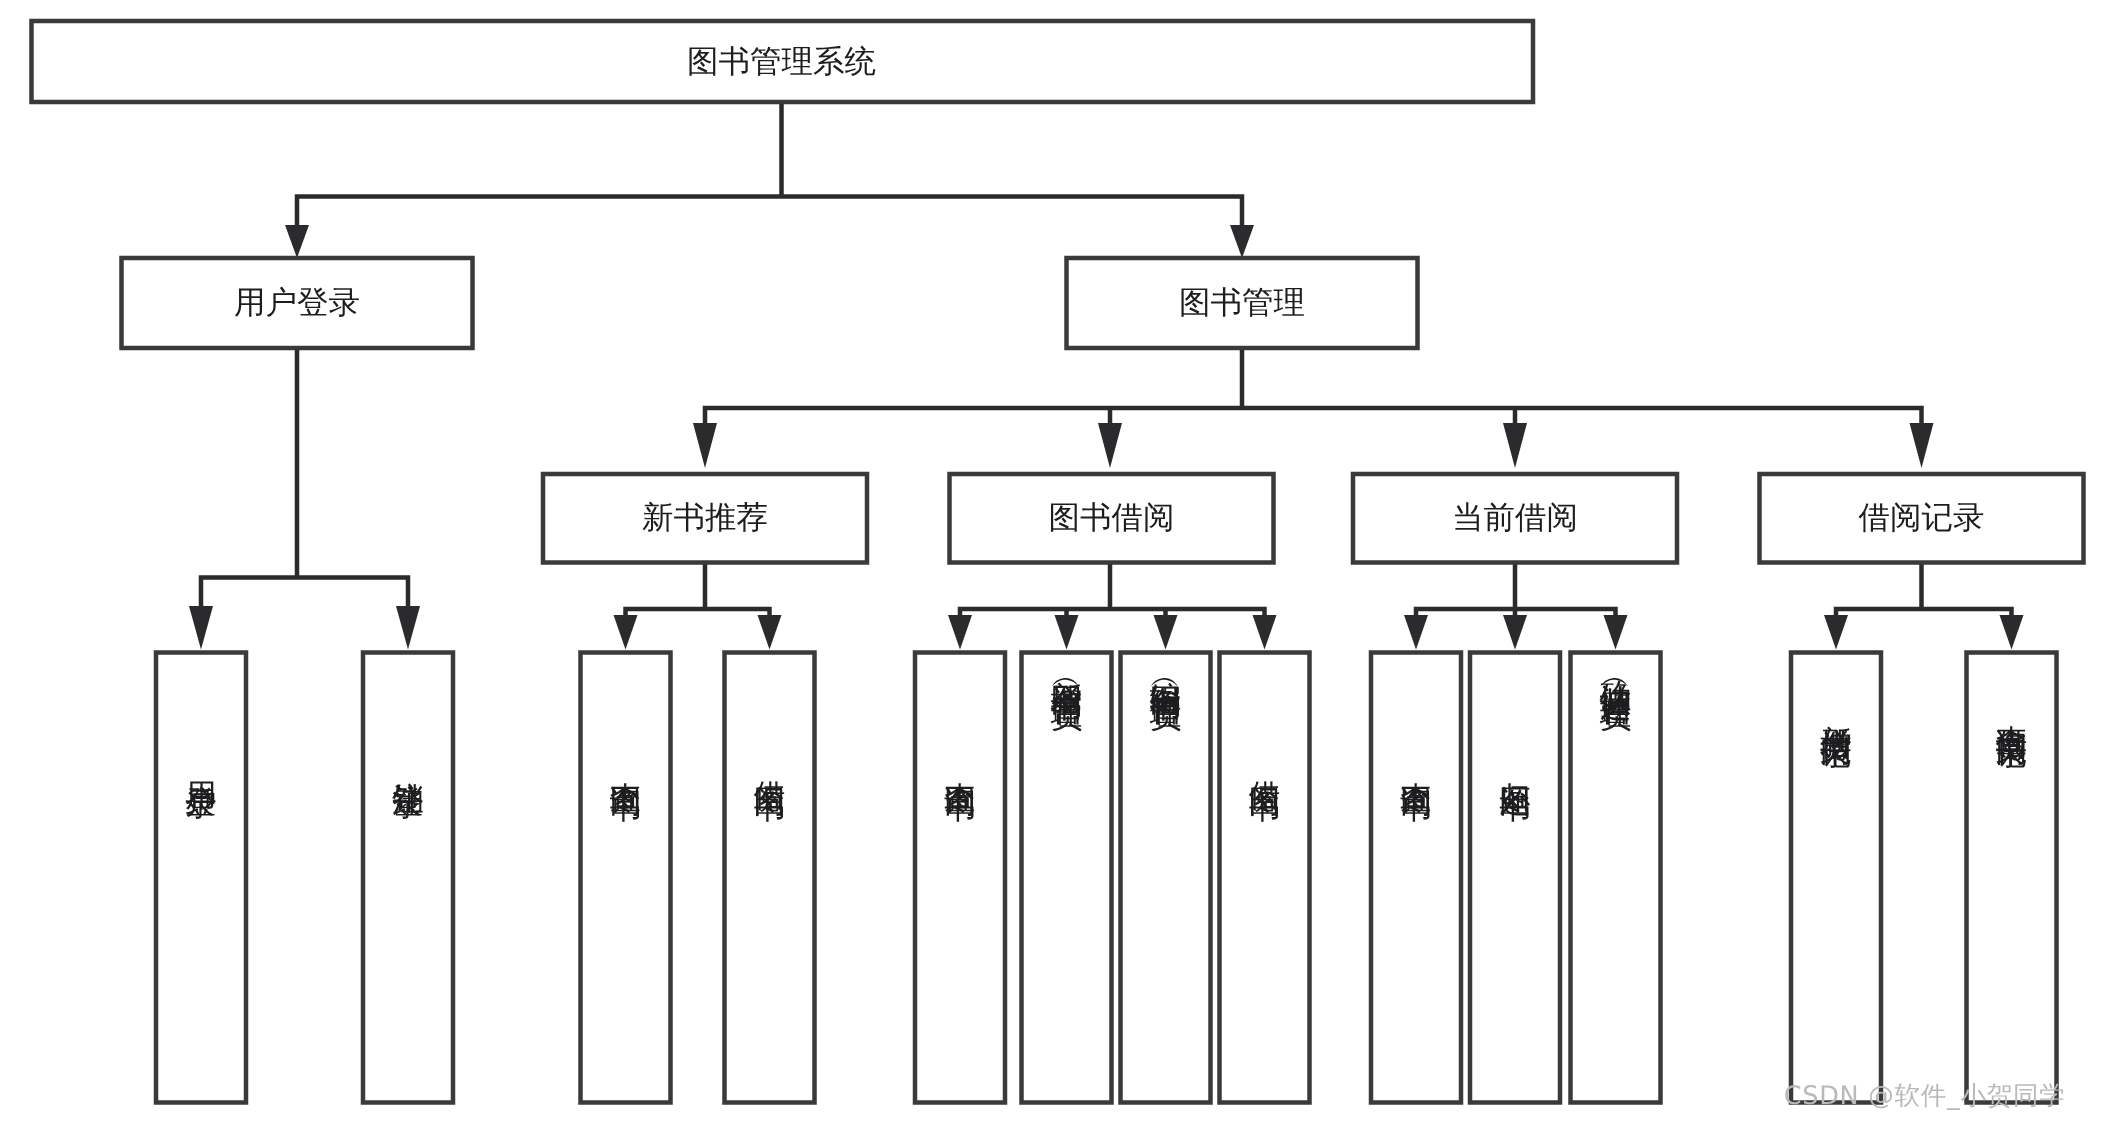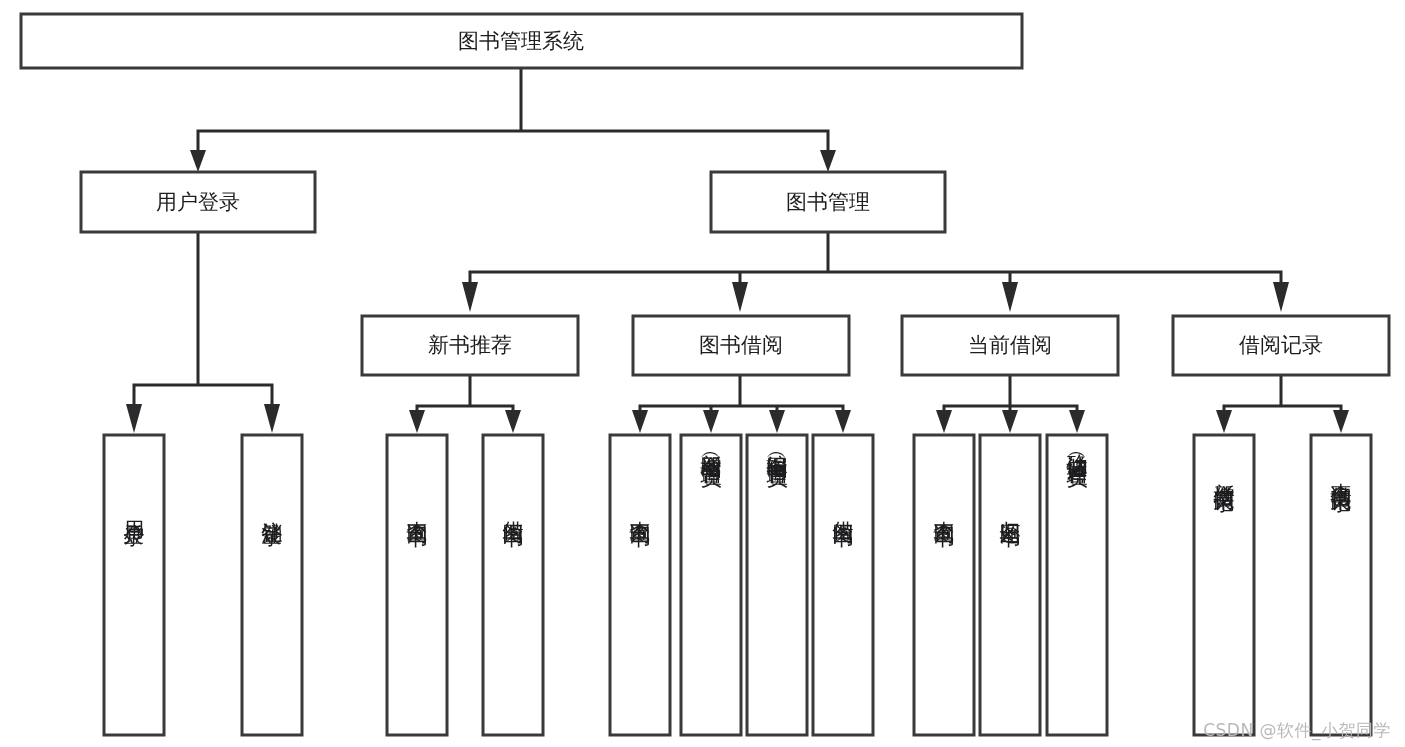--- a/index.html
+++ b/index.html
@@ -52,21 +52,21 @@
   .node-label-v {
     font-family: "DejaVu Sans", "Liberation Sans", sans-serif;
     font-size: 21px;
     fill: #1d1d1f;
     text-anchor: middle;
     writing-mode: vertical-rl;
     letter-spacing: 2px;
   }
   .watermark {
     position: absolute;
-    right: 14px;
+    right: 28px;
     bottom: 5px;
     font-family: "DejaVu Sans", "Liberation Sans", sans-serif;
     font-size: 17px;
     color: #b9b9bb;
     letter-spacing: 0.5px;
     white-space: nowrap;
     pointer-events: none;
   }
 </style>
 </head>

